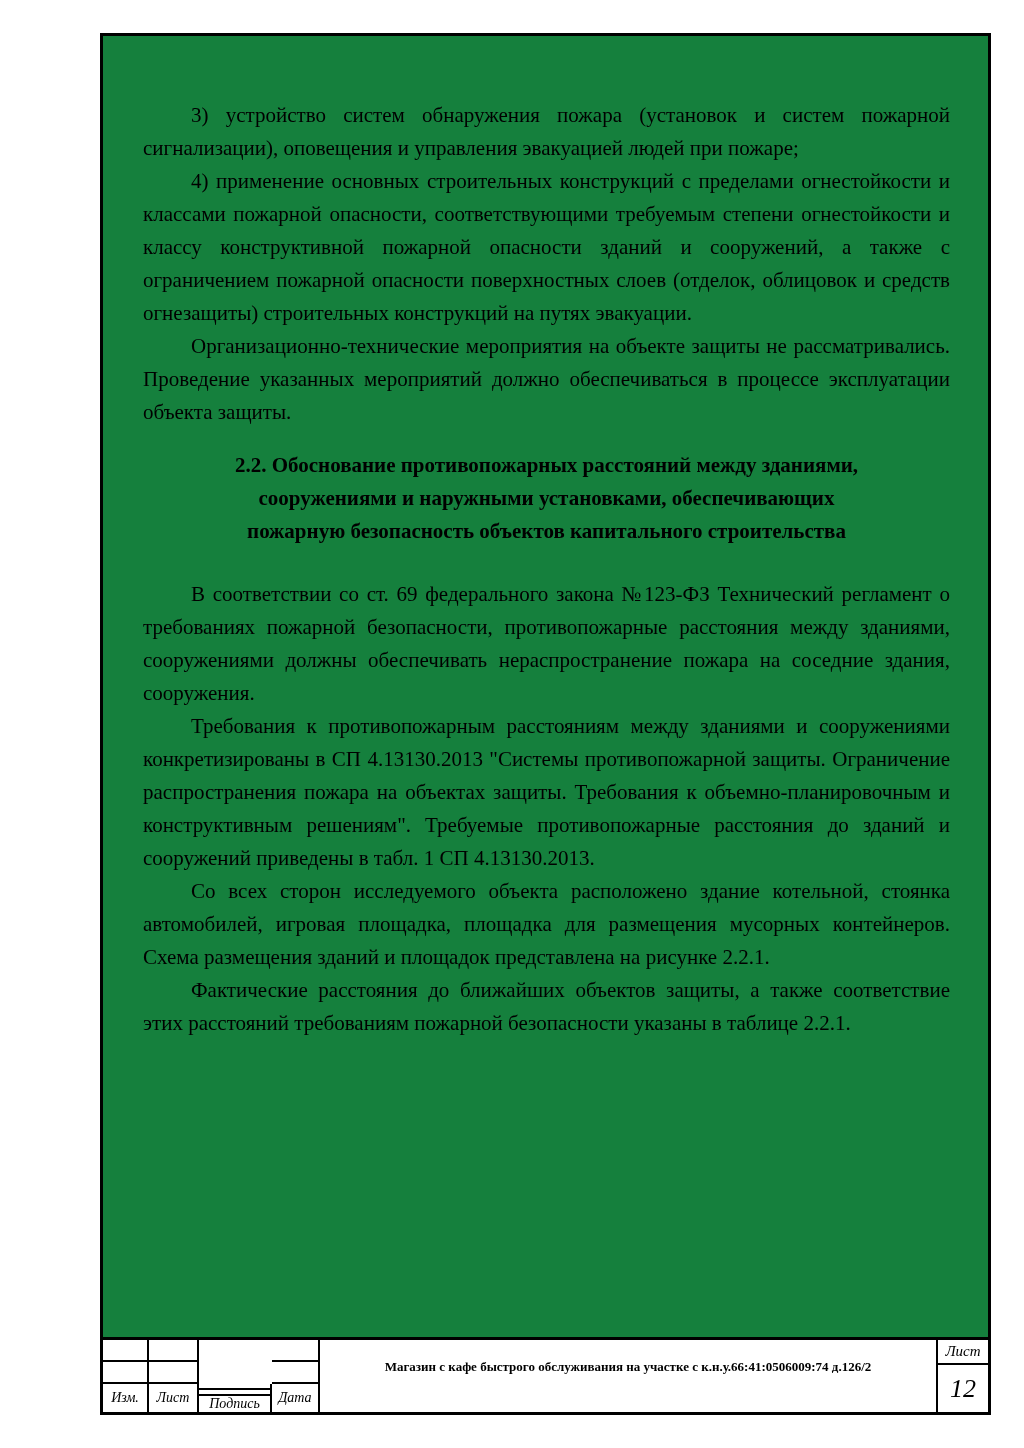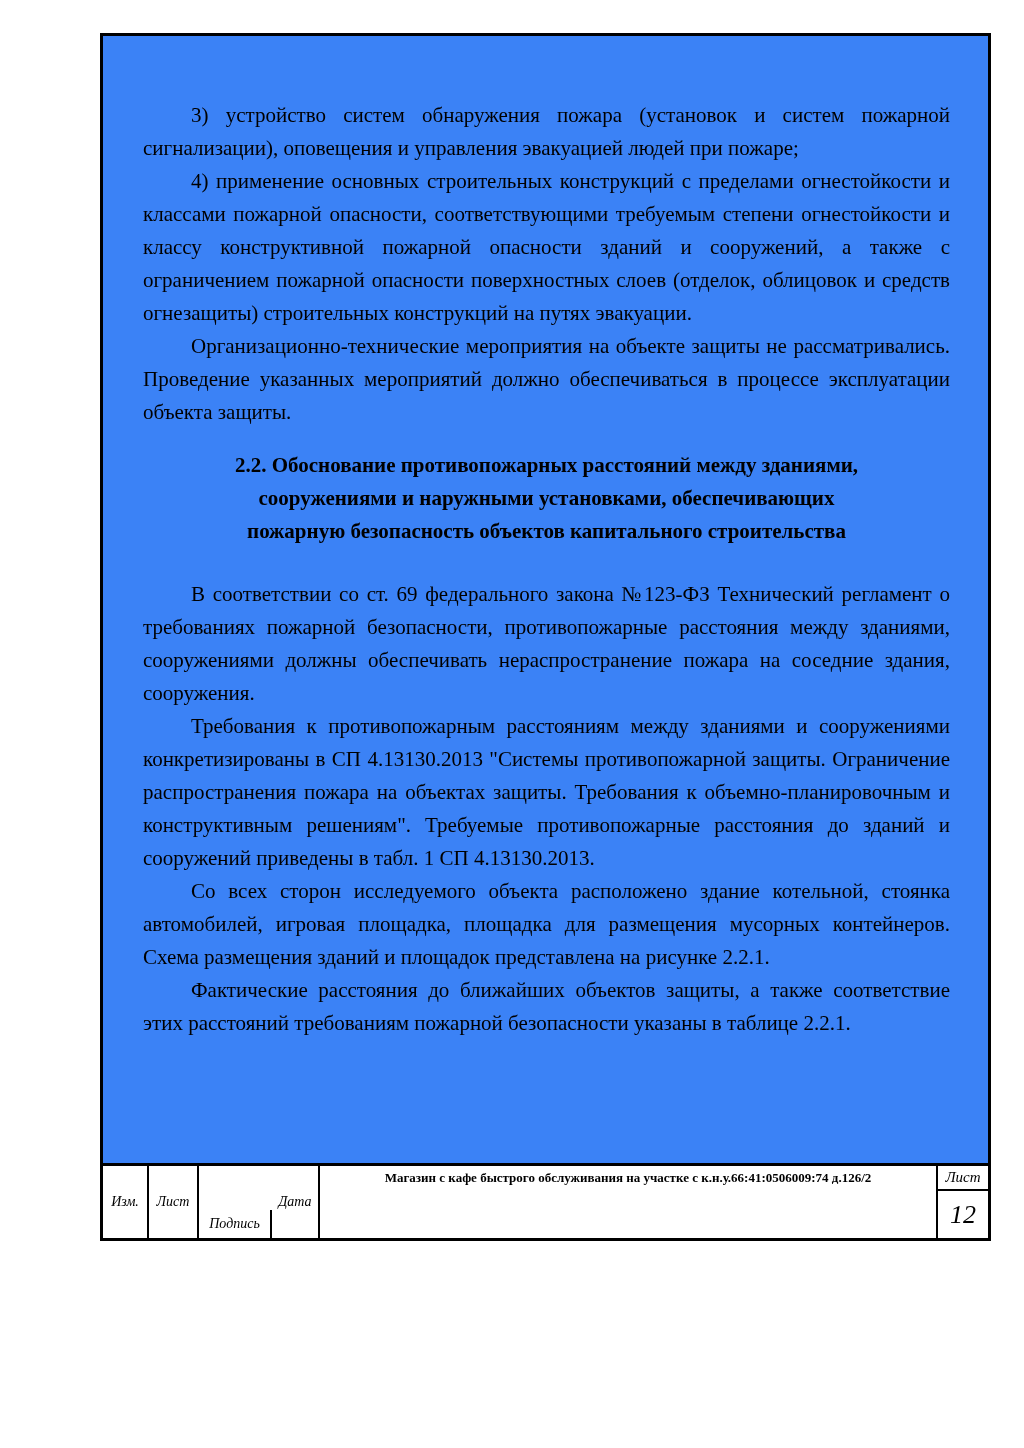--- a/index.html
+++ b/index.html
@@ -6,23 +6,23 @@
   html, body {
     width: 1024px; height: 1448px;
     background: #ffffff;
     font-family: "Liberation Serif", "DejaVu Serif", serif;
     color: #000000;
     overflow: hidden;
   }
   .page-frame {
     position: absolute;
     left: 100px; top: 33px;
-    width: 891px; height: 1208px;
+    width: 891px; height: 1382px;
     border: 3px solid #000000;
-    background: #3b82f6;
+    background: #15803d;
   }
   .content {
     position: absolute;
     left: 40px; top: 63px;
     width: 807px;
     font-size: 21px;
     line-height: 33px;
     text-align: justify;
   }
   .content p {
@@ -42,21 +42,21 @@
     position: absolute;
     left: -3px; right: -3px; bottom: -3px;
     height: 78px;
     border: 3px solid #000000;
     border-top-width: 3px;
     display: flex;
     background: #ffffff;
   }
   .s-col {
     display: flex;
-    flex-direction: row;
+    flex-direction: column;
     border-right: 2px solid #000000;
     flex: none;
   }
   .s-cell {
     height: 22px;
     border-bottom: 2px solid #000000;
   }
   .s-label {
     flex: 1;
     display: flex;
@@ -67,21 +67,21 @@
     white-space: nowrap;
   }
   .w-izm  { width: 46px; }
   .w-list { width: 50px; }
   .w-doc  { width: 122px; }
   .w-sign { width: 73px; margin-top: 44px; }
   .w-date { width: 48px; }
   .s-title-cell {
     flex: 1 1 auto;
     border-right: 2px solid #000000;
-    padding-top: 4px;
+    padding-top: 19px;
     text-align: center;
     font-weight: bold;
     font-size: 13px;
     line-height: 16px;
     white-space: nowrap;
     overflow: hidden;
   }
   .s-sheet-col {
     width: 50px;
     flex: none;

